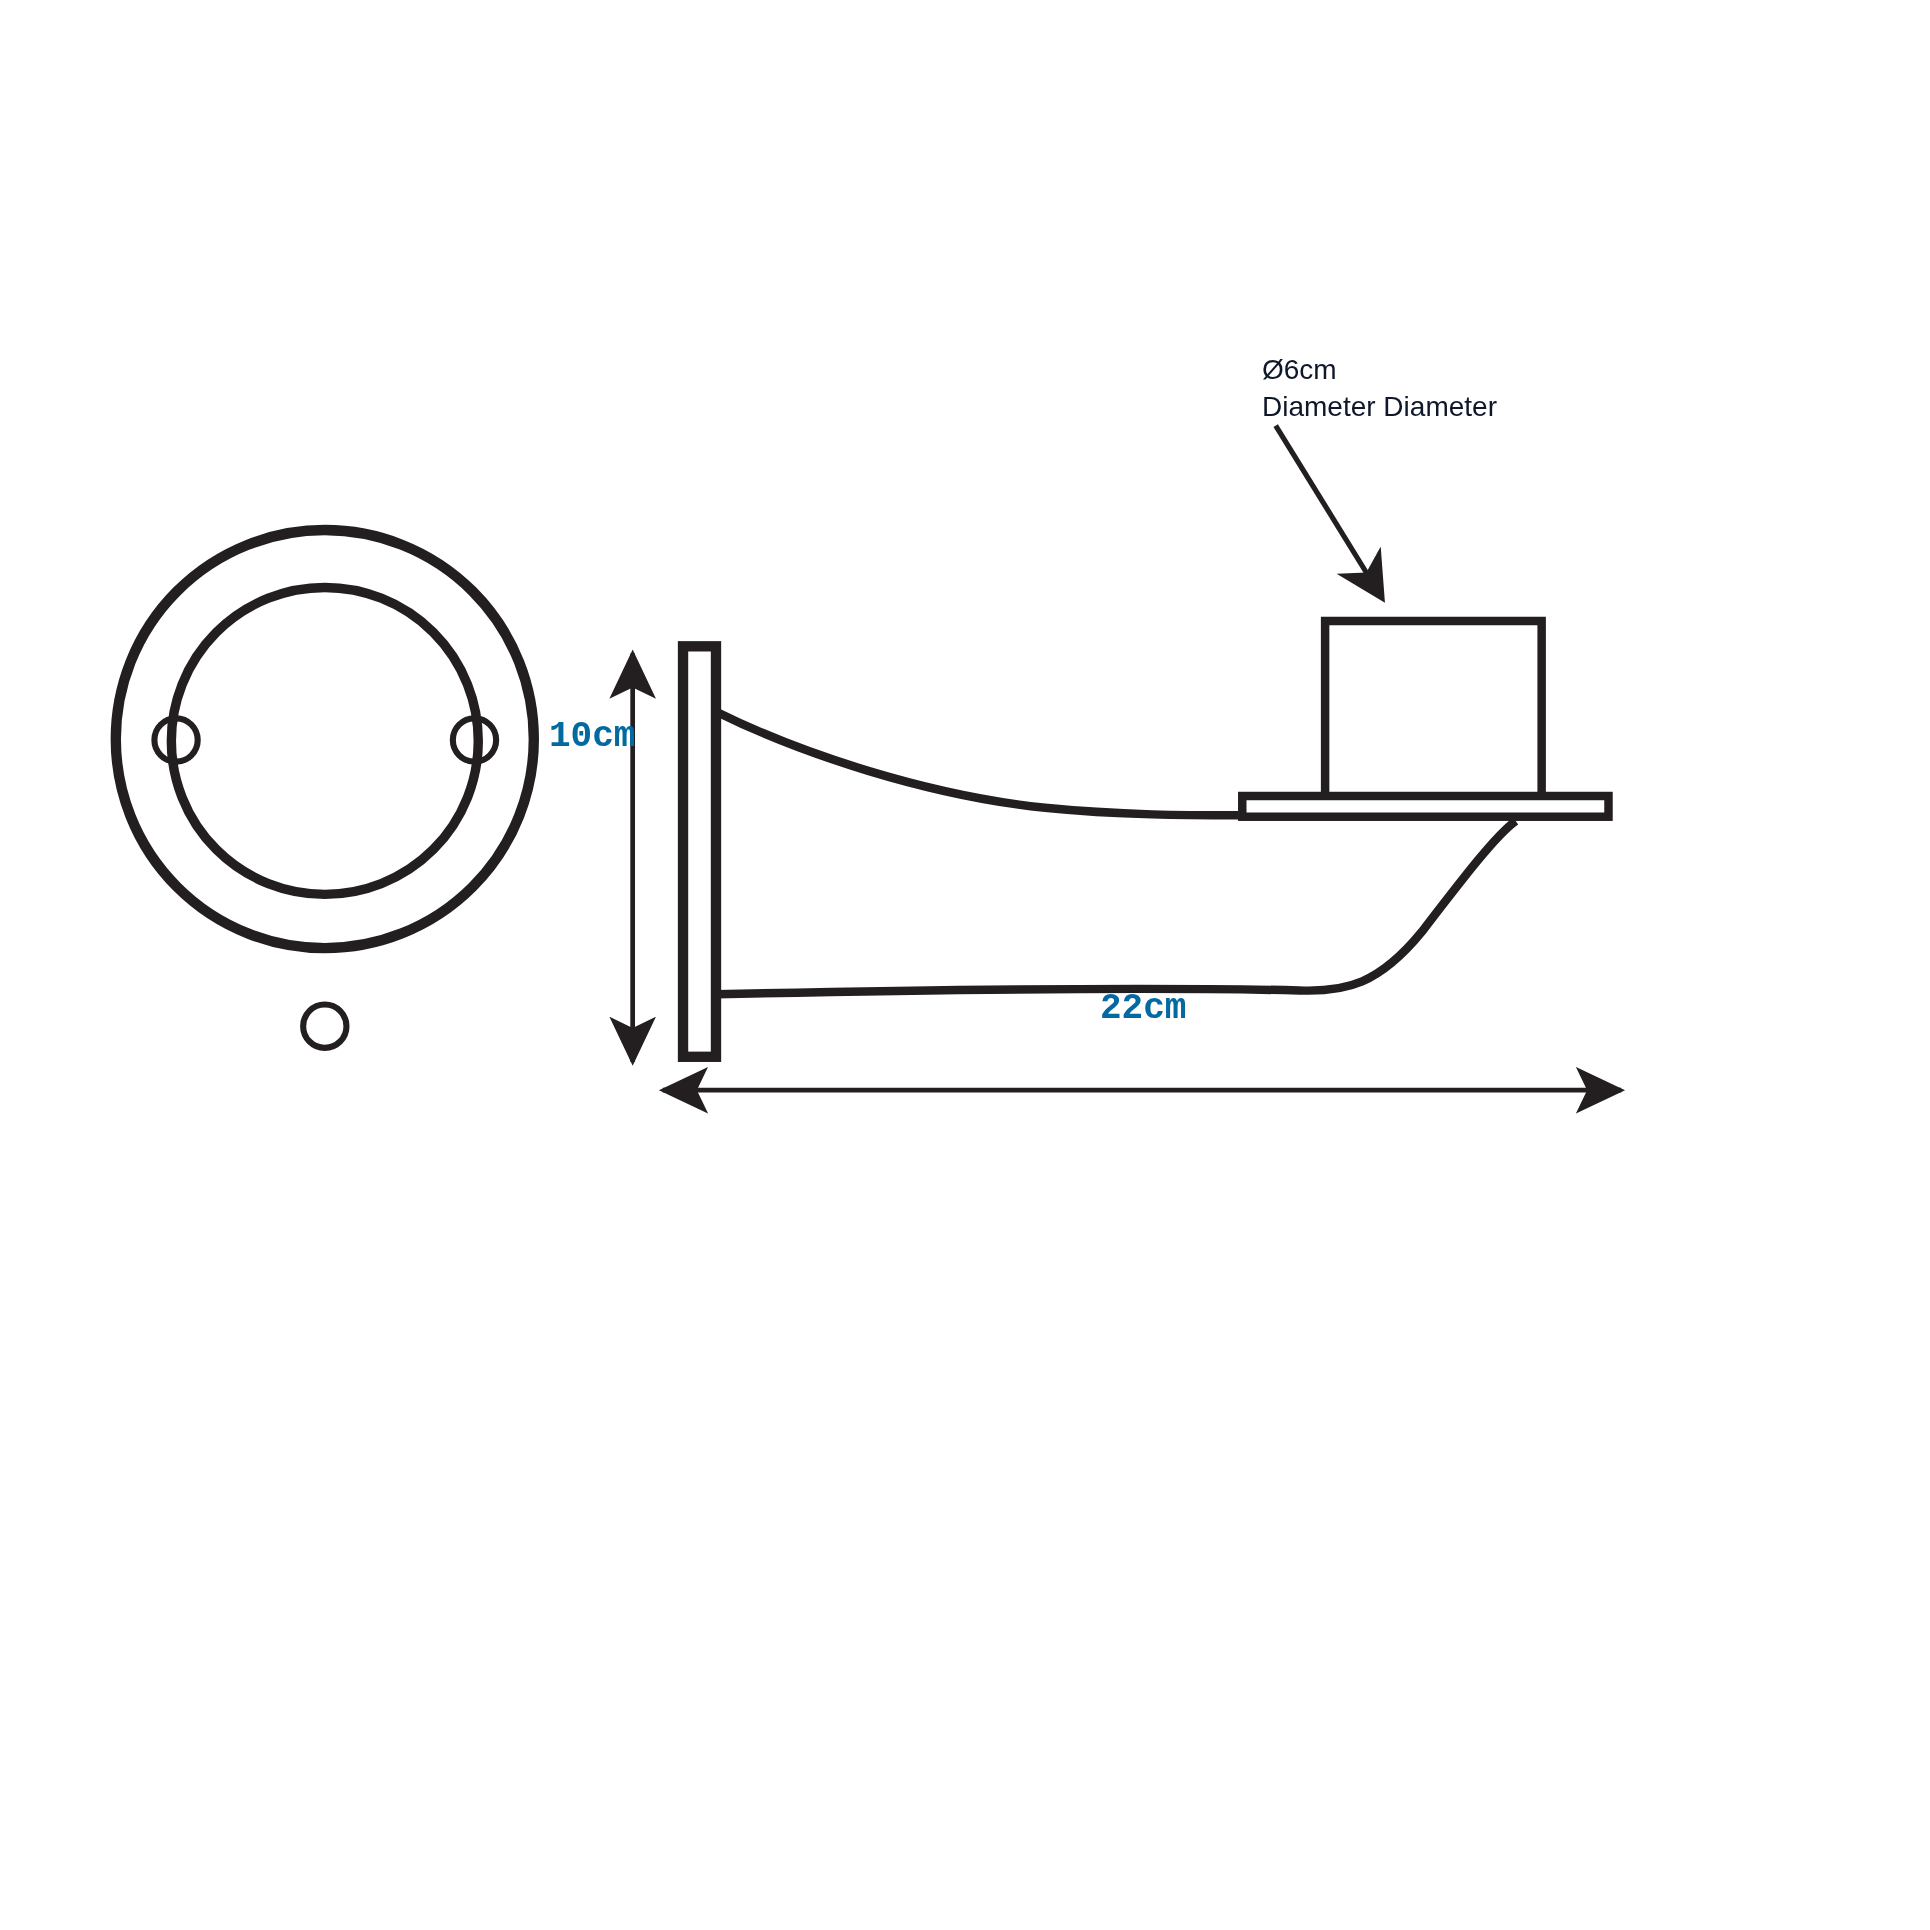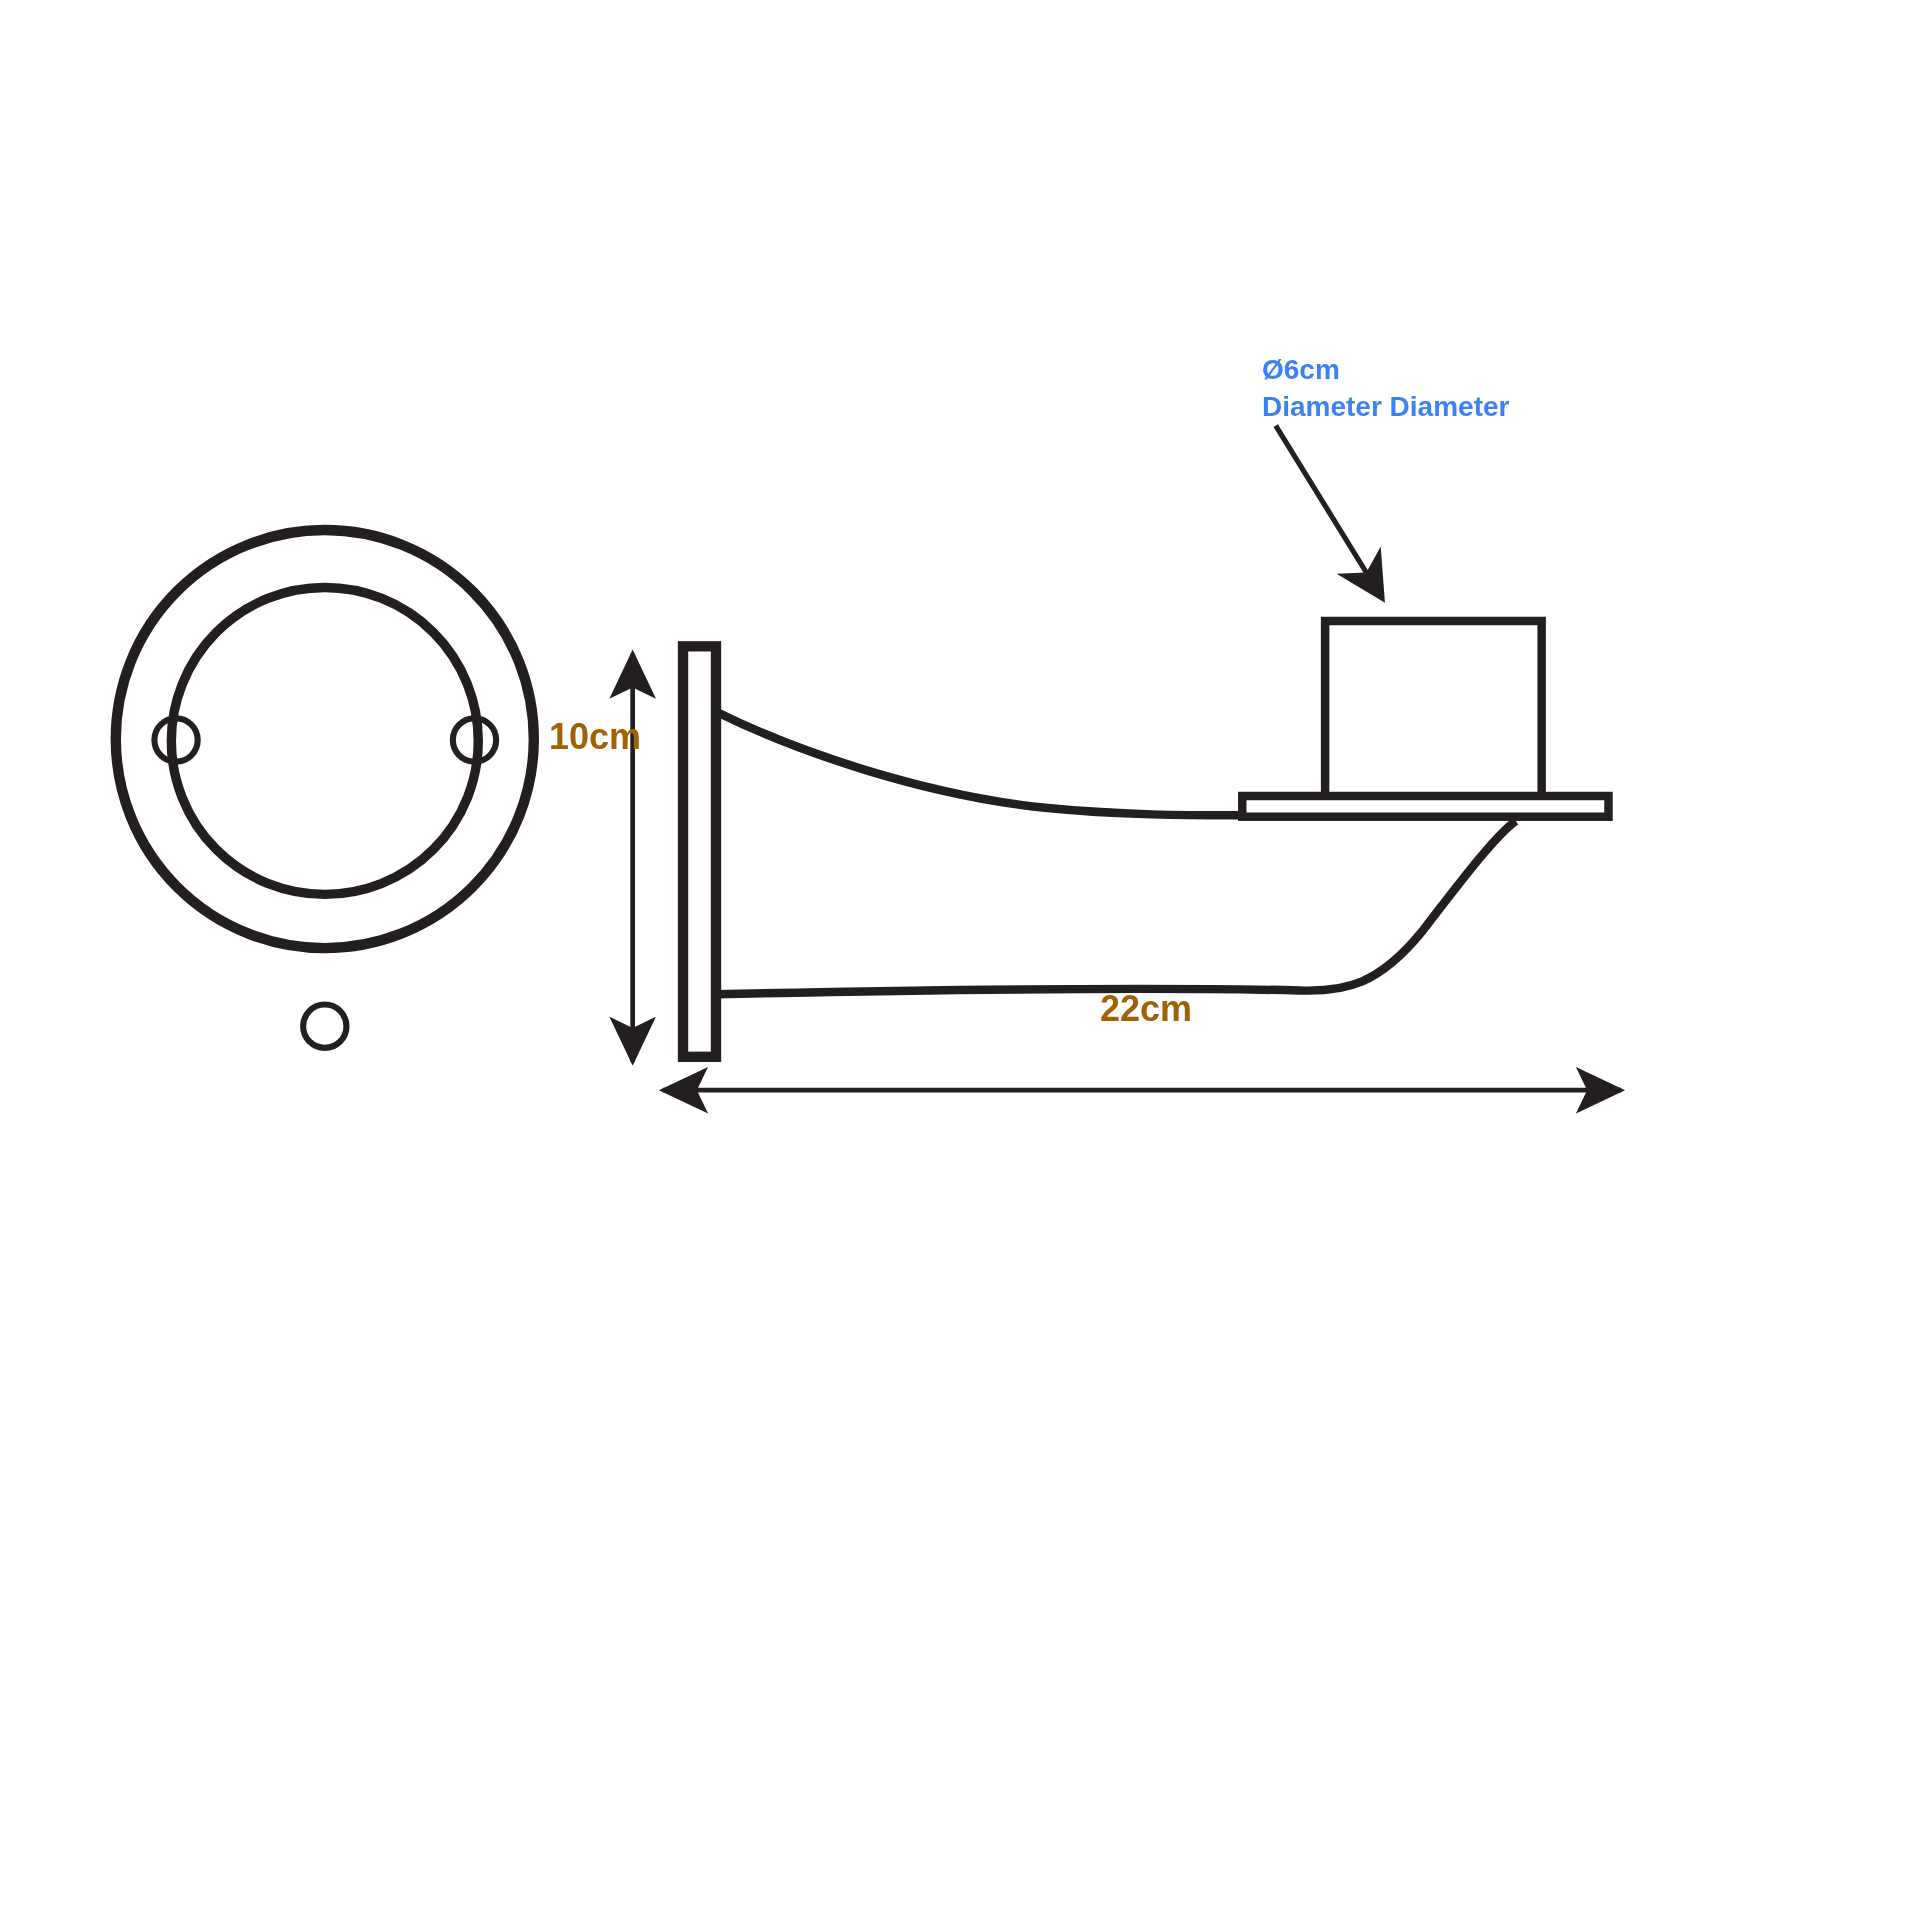--- a/index.html
+++ b/index.html
@@ -29,36 +29,37 @@
   }
   .footer {
     position: absolute;
     left: 0;
     top: 1525px;
     width: 1930px;
     height: 405px;
   }
   .annot {
     position: absolute;
-    font-weight: bold;
-    color: #3b82f6;
+    font-weight: normal;
+    color: #0f172a;
   }
   .annot-dia {
     left: 1262px;
     top: 352px;
     font-size: 28px;
     line-height: 1.32;
     white-space: nowrap;
   }
   .dim-label {
     position: absolute;
     font-weight: bold;
-    color: #a16207;
+    color: #0369a1;
     font-size: 36px;
     white-space: nowrap;
+    font-family: Liberation Mono, monospace;
   }
   .dim-v {
     left: 549px;
     top: 716px;
   }
   .dim-h {
     left: 1100px;
     top: 988px;
   }
 </style>

